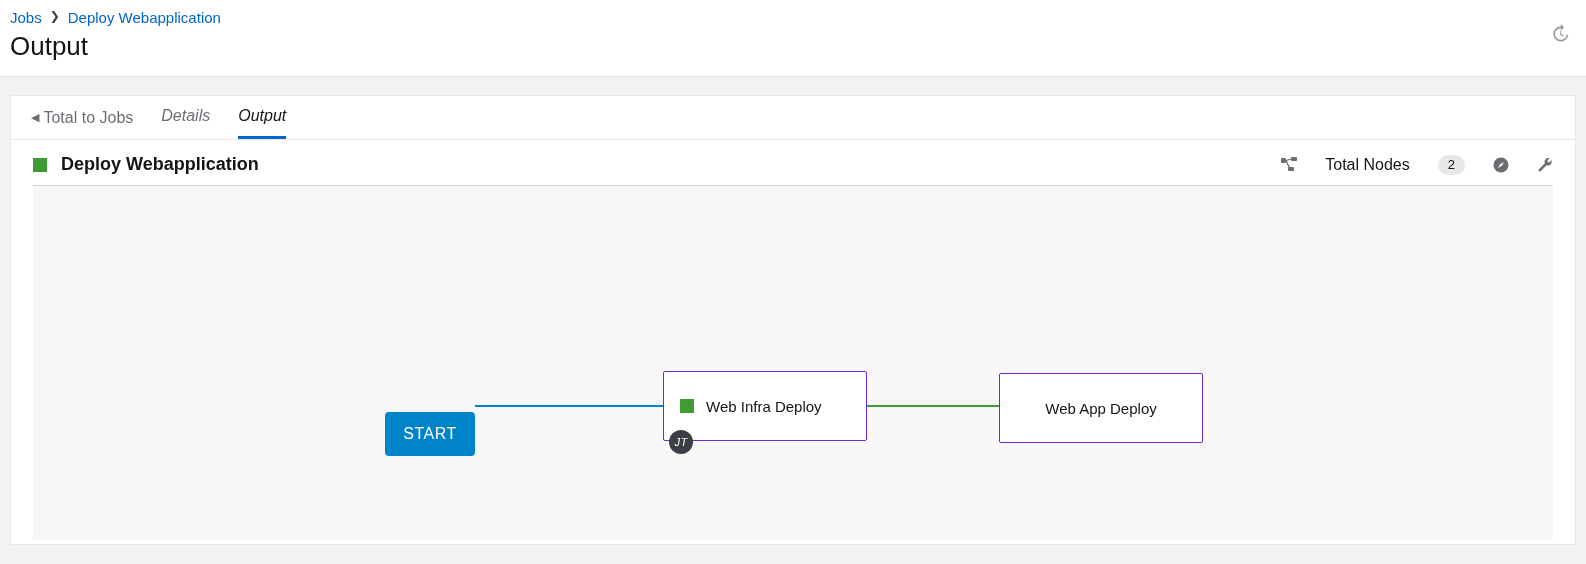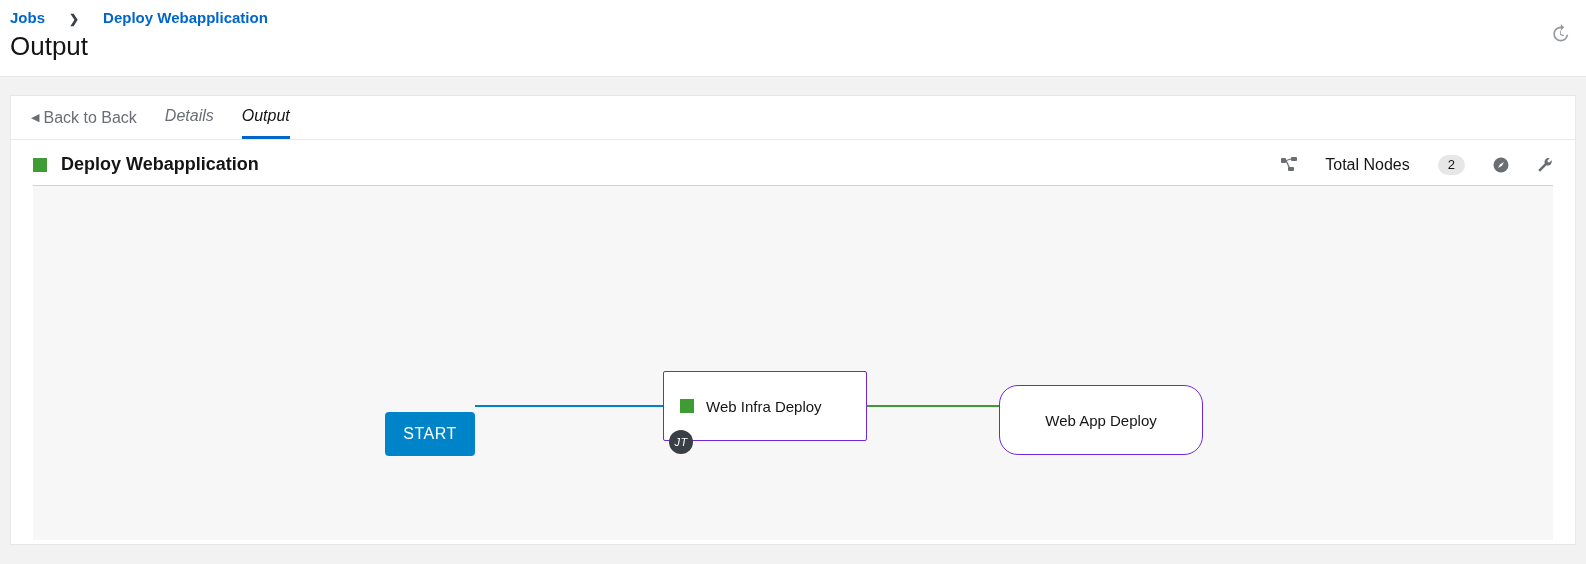--- a/index.html
+++ b/index.html
@@ -12,21 +12,21 @@
   
   
   .page-header{
     background:#fff;
     padding:10px 16px 14px 10px;
     display:flex;
     justify-content:space-between;
     align-items:flex-start;
     border-bottom:1px solid #e8e8e8;
   }
-  .breadcrumb-row{display:flex;align-items:flex-end;gap:24px;font-size:15px;line-height:1;font-weight:bold;}
+  .breadcrumb-row{display:flex;align-items:flex-start;gap:8px;font-size:15px;line-height:1;}
   .breadcrumb-row .crumb{color:#0066cc;cursor:pointer;}
   .breadcrumb-row .chevron{color:#393f44;font-size:12px;}
   .page-title{font-size:26px;font-weight:400;color:#151515;margin-top:6px;}
   .history-btn{color:#6a6e73;cursor:pointer;align-self:center;opacity:.7;}
   .history-btn svg{width:20px;height:20px;}
 
   
   
   
   .panel-wrap{padding:18px 10px 0 10px;}
@@ -87,21 +87,21 @@
   }
   .wf-node{
     position:absolute;width:204px;height:70px;
     background:#fff;border:1px solid #6d28d9;border-radius:2px;
     display:flex;align-items:center;
     padding-left:16px;font-size:15px;color:#151515;cursor:pointer;
   }
   .wf-node .node-status{width:14px;height:14px;margin-right:12px;}
   .wf-node.centered{justify-content:center;padding-left:0;}
   .wf-node-1{left:630px;top:185px;}
-  .wf-node-2{left:966px;top:199px;border-radius:19px;}
+  .wf-node-2{left:966px;top:187px;}
 
   .jt-badge{
     position:absolute;left:636px;top:244px;width:24px;height:24px;border-radius:50%;
     background:#393f44;color:#fff;font-size:11px;display:flex;align-items:center;justify-content:center;
     letter-spacing:.5px;
     font-style:italic;
   }
 
   
   .edge{position:absolute;height:2px;}
@@ -128,21 +128,21 @@
     </svg>
   </div>
 </div>
 
 <div class="panel-wrap">
   <div class="panel">
 
     <div class="tabs">
       <div class="back-link">
         <span class="caret">◀</span>
-        <span>Back to Back</span>
+        <span>Total to Jobs</span>
       </div>
       <div class="tab">Details</div>
       <div class="tab active">Output</div>
     </div>
 
     <div class="job-header">
       <div class="job-title-group">
         <span class="status-square" style="background:#3f9c35"></span>
         <span class="job-title">Deploy Webapplication</span>
       </div>

